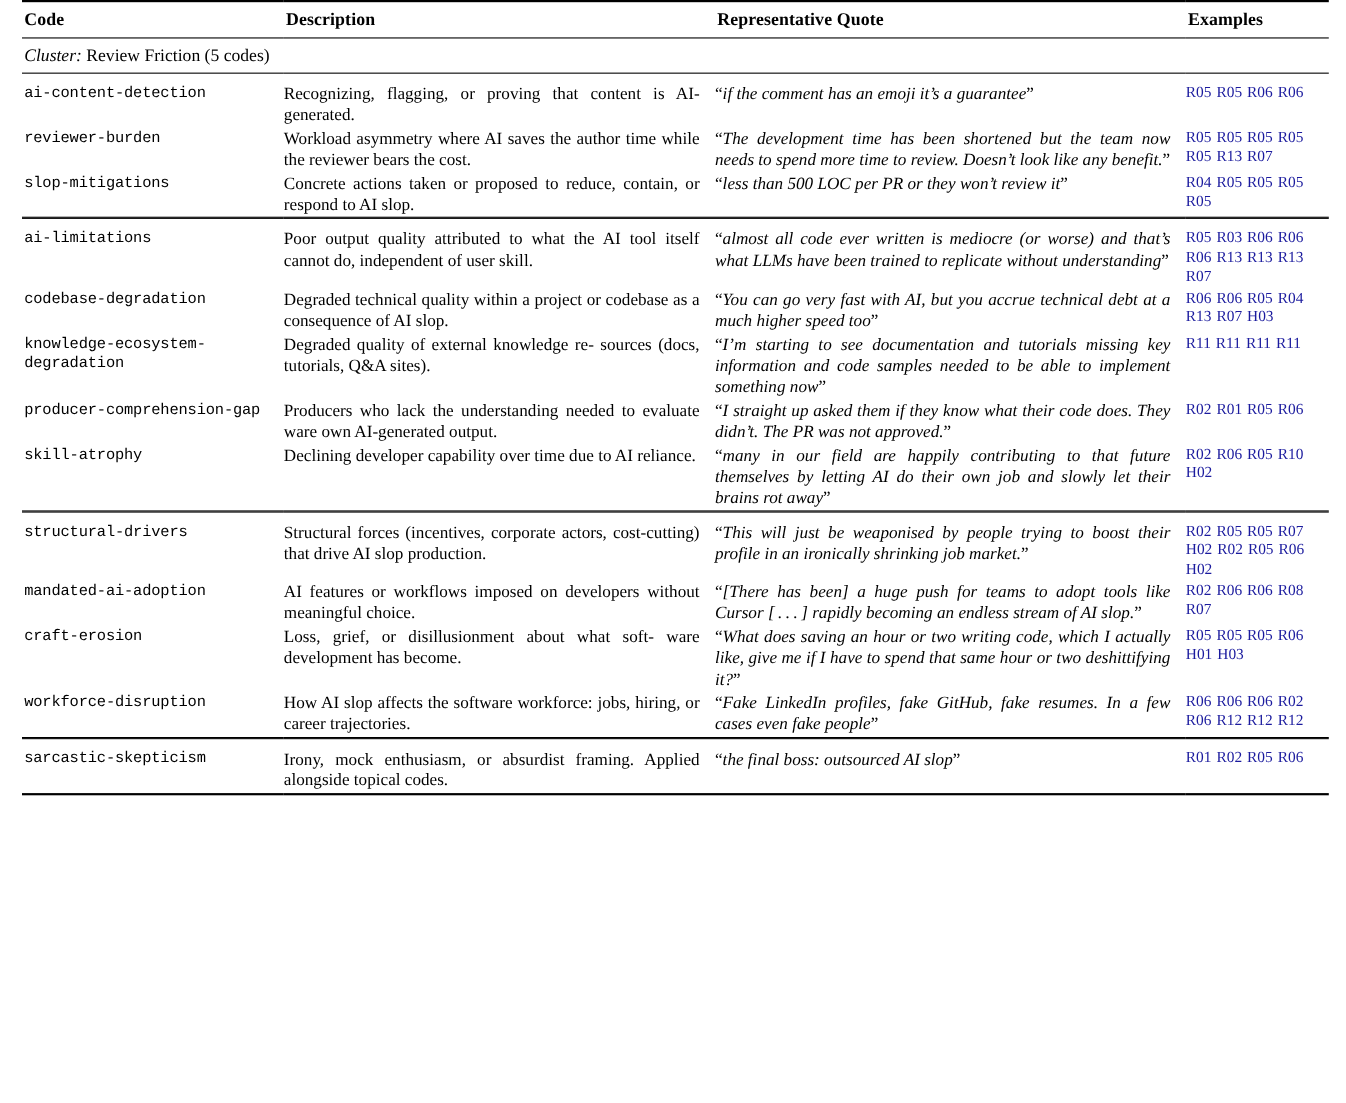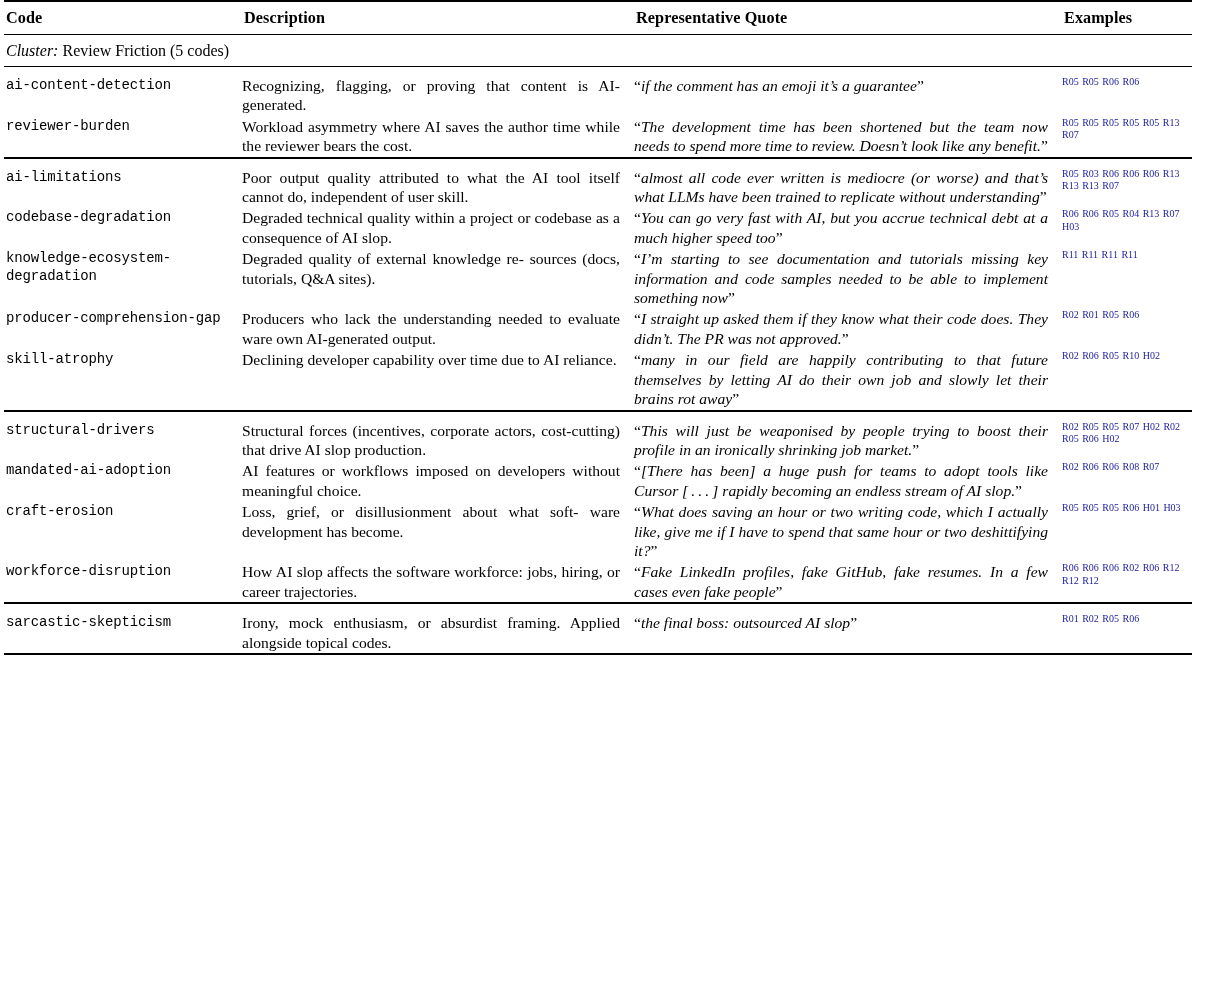--- a/index.html
+++ b/index.html
@@ -12,21 +12,21 @@
     height: 1003px;
     font-family: "Liberation Serif", "DejaVu Serif", serif;
     color: #000000;
     overflow: hidden;
   }
   .sheet {
     position: relative;
     width: 1224px;
     height: 1003px;
     box-sizing: border-box;
-    padding: 0 4px;
+    padding: 0 20px;
   }
   table.codebook {
     width: 1188px;
     border-collapse: collapse;
     table-layout: fixed;
     font-size: 15.6px;
   }
   col.c-code  { width: 238px; }
   col.c-desc  { width: 392px; }
   col.c-quote { width: 428px; }
@@ -82,21 +82,21 @@
     font-style: italic;
     text-align: justify;
     text-justify: inter-word;
   }
   td.quote .qm { font-style: normal; }
   td.examples {
     vertical-align: top;
     padding: 1px 0 1px 0;
     line-height: 1.245;
     color: #1b1b9e;
-    font-size: 10px;
+    font-size: 14px;
     word-spacing: 1px;
   }
   tr.datarow > td { padding-top: 1px; padding-bottom: 1px; }
   tr.datarow.gap-top > td { padding-top: 9px; }
 </style>
 </head>
 <body>
 
 <div class="sheet">
   <table class="codebook">
@@ -130,20 +130,26 @@
           <td class="desc">Recognizing, flagging, or proving that content is AI-generated.</td>
           <td class="quote"><span class="qm">“</span>if the comment has an emoji it’s a guarantee<span class="qm">”</span></td>
           <td class="examples">R05 R05 R06 R06</td>
         </tr>
         <tr class="datarow">
           <td class="code">reviewer-burden</td>
           <td class="desc">Workload asymmetry where AI saves the author time while the reviewer bears the cost.</td>
           <td class="quote"><span class="qm">“</span>The development time has been shortened but the team now needs to spend more time to review. Doesn’t look like any benefit.<span class="qm">”</span></td>
           <td class="examples">R05 R05 R05 R05 R05 R13 R07</td>
         </tr>
+        <tr class="datarow">
+          <td class="code">slop-mitigations</td>
+          <td class="desc">Concrete actions taken or proposed to reduce, contain, or respond to AI slop.</td>
+          <td class="quote"><span class="qm">“</span>less than 500 LOC per PR or they won’t review it<span class="qm">”</span></td>
+          <td class="examples">R04 R05 R05 R05 R05</td>
+        </tr>
         <tr class="rule-thin">
           <td colspan="4"></td>
         </tr>
         <tr class="rule-thin">
           <td colspan="4"></td>
         </tr>
         <tr class="datarow gap-top">
           <td class="code">ai-limitations</td>
           <td class="desc">Poor output quality attributed to what the AI tool itself cannot do, independent of user skill.</td>
           <td class="quote"><span class="qm">“</span>almost all code ever written is mediocre (or worse) and that’s what LLMs have been trained to replicate without understanding<span class="qm">”</span></td>

